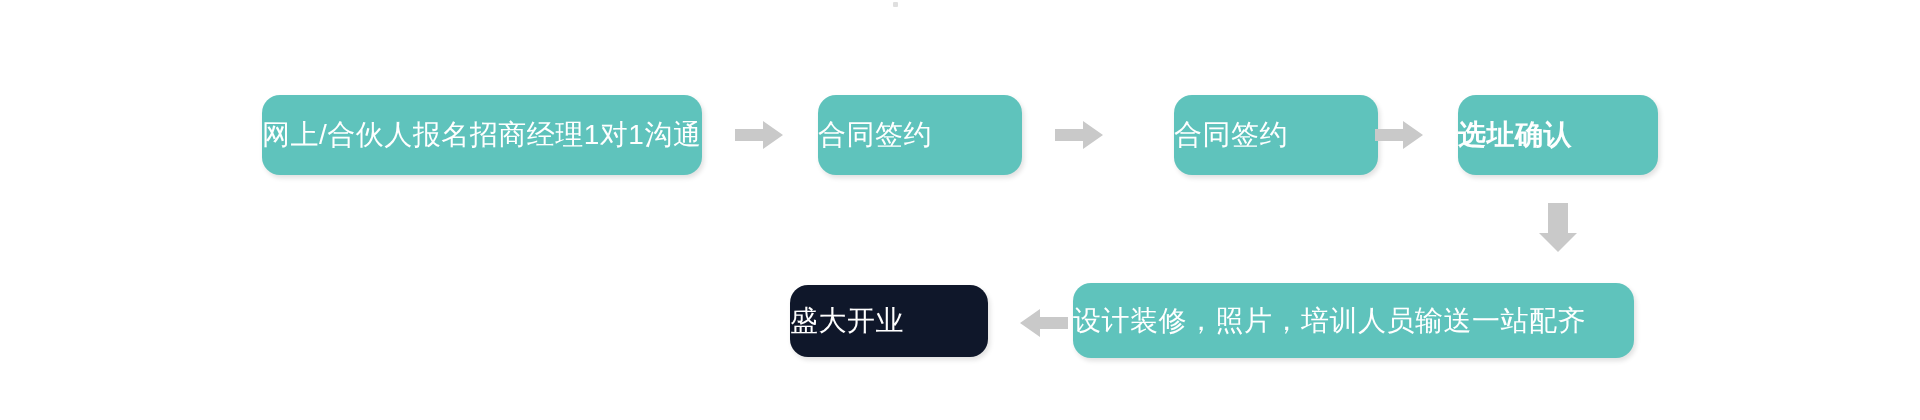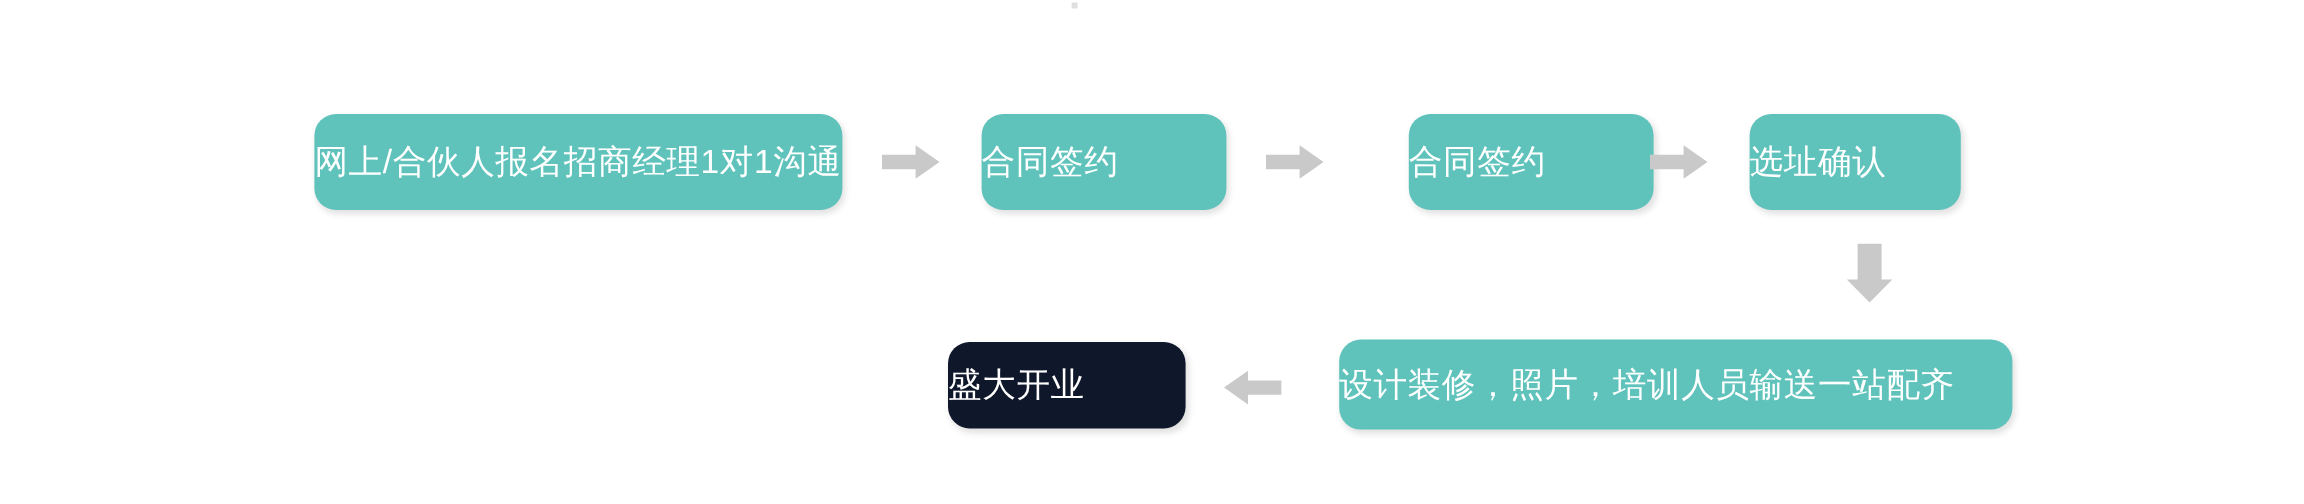--- a/index.html
+++ b/index.html
@@ -37,27 +37,27 @@
   .arrow svg { display: block; }
   .arrow polygon { fill: #c9c9c9; }
 
   
   .box-signup    { left: 262px;  top: 95px;  width: 440px; height: 80px; }
   .arrow-1       { left: 735px;  top: 121px; }
   .box-interview { left: 818px;  top: 95px;  width: 204px; height: 80px; }
   .arrow-2       { left: 1055px; top: 121px; }
   .box-contract  { left: 1138px; top: 95px;  width: 204px; height: 80px; margin-left: 36px; }
   .arrow-3       { left: 1375px; top: 121px; }
-  .box-site      { left: 1458px; top: 95px;  width: 176px; height: 80px; }
+  .box-site      { left: 1458px; top: 95px;  width: 200px; height: 80px; font-weight: bold; }
 
   
   .arrow-down    { left: 1539px; top: 203px; }
 
   
-  .box-setup     { left: 1116px; top: 283px; width: 561px; height: 75px; }
+  .box-setup     { left: 1073px; top: 283px; width: 561px; height: 75px; }
   .arrow-left    { left: 1020px; top: 309px; }
   .box-opening   { left: 790px;  top: 285px; width: 198px; height: 72px; }
 
   
   .speck {
     position: absolute;
     left: 893px;
     top: 2px;
     width: 5px;
     height: 5px;

